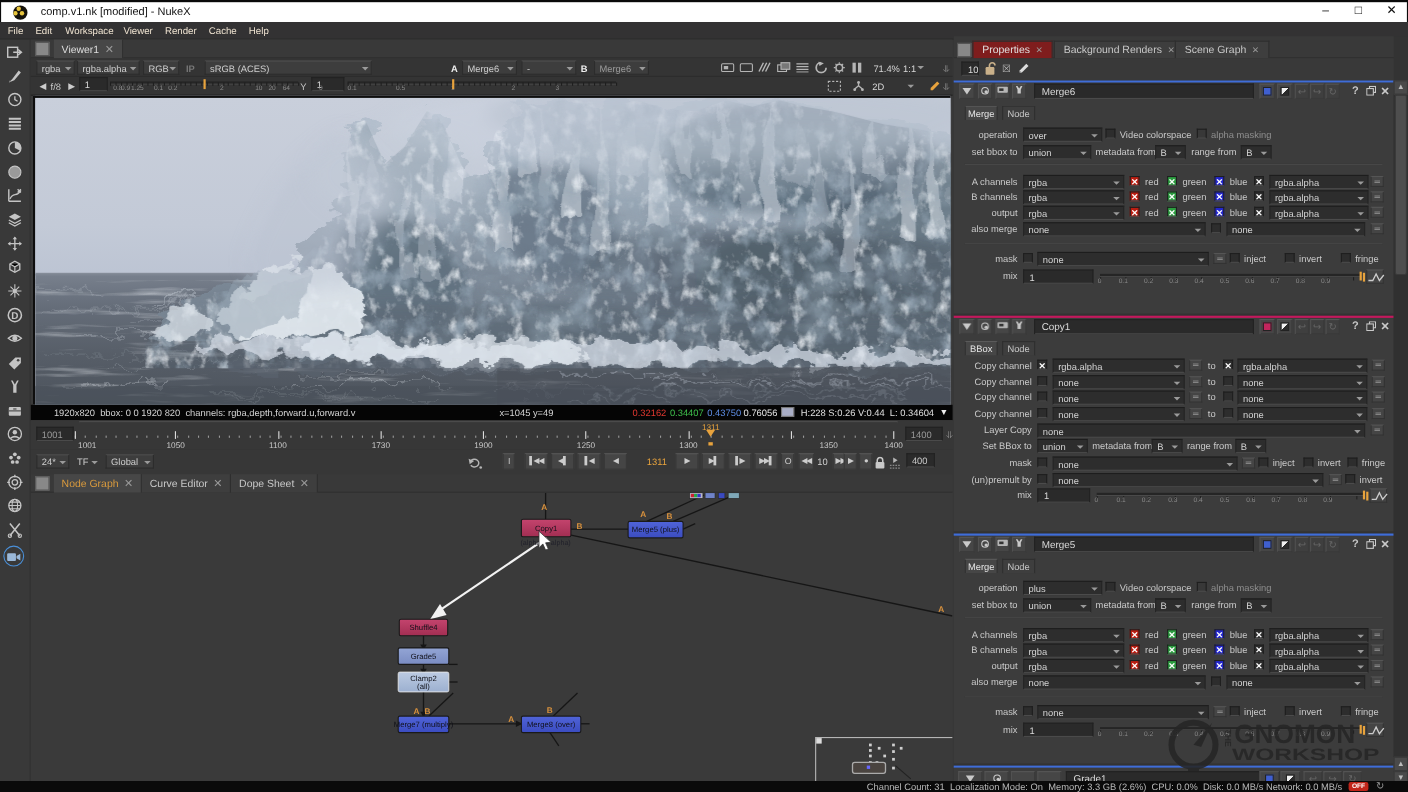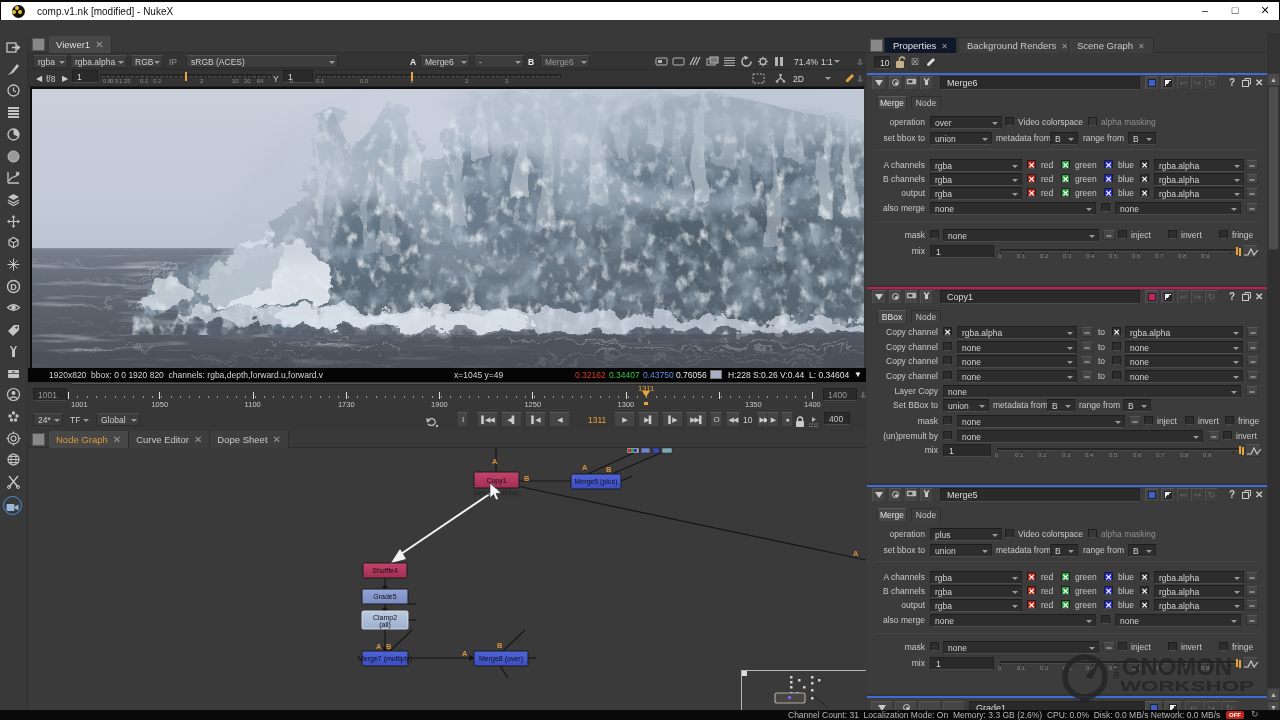--- a/index.html
+++ b/index.html
@@ -76,32 +76,35 @@
 .sg { position:absolute; left:0; right:0; top:3px; height:3px; background:#252525; border-bottom:1px solid #4a4a4a; }
 .st { position:absolute; top:6px; width:1px; height:3px; background:#1e1e1e; }
 .sl { position:absolute; top:7px; font-size:6px; color:#8a8a8a; font-style:normal; }
 .sh { position:absolute; right:0px; top:1px; width:2px; height:8px; background:#e8a33d; }
 .cvb { position:absolute; width:16px; height:13px; background:#454545; border:1px solid #333; border-top-color:#555; }
 .cvb:before { content:""; position:absolute; left:-4px; top:2px; width:2px; height:8px; background:#e8a33d; }
 .vscroll { position:absolute; left:400px; top:73px; width:13px; height:637px; background:#303030; }
 .vsb { position:absolute; left:0; width:13px; height:13px; background:#4a4a4a; border:1px solid #3a3a3a; color:#bbb; font-size:7px; text-align:center; line-height:12px; }
 .vst { position:absolute; left:1px; width:11px; background:#4e4e4e; border:1px solid #3a3a3a; border-radius:2px; }
 .rtab { position:absolute; top:37px; height:16px; padding:2px 8px 0 8px; font-size:9.5px; color:#c8c8c8; background:#3e3e3e; border:1px solid #2e2e2e; border-bottom:none; }
-.rtab.sel { background:#0f172a; color:#e2e2e2; }
+.rtab.sel { background:#7f1d1d; color:#e2e2e2; }
 .rtab .x { color:#999; font-size:8px; margin-left:5px; }
 </style>
 </head>
 <body>
 <div id="app">
   <div id="titlebar">
     <div id="ticon"></div>
     <div class="ttext">comp.v1.nk [modified] - NukeX</div>
     <div class="winbtn" style="left:1196px;">–</div>
     <div class="winbtn" style="left:1226px;">□</div>
     <div class="winbtn" style="left:1256px;">✕</div>
+  </div>
+  <div id="menubar">
+    <span style="margin-left:7px;">File</span><span style="margin-left:11px;">Edit</span><span style="margin-left:12px;">Workspace</span><span style="margin-left:9px;">Viewer</span><span style="margin-left:11px;">Render</span><span style="margin-left:11px;">Cache</span><span style="margin-left:11px;">Help</span>
   </div>
   <div id="ltool">
 
 <div style="position:absolute;left:6px;top:4px;"><svg width="15" height="15" viewBox="0 0 15 15">
           <rect x="1" y="3" width="9" height="9" fill="none" stroke="#c4c4c4" stroke-width="1.3"></rect>
           <path d="M6 7.5 H13 M10.5 5 L13.5 7.5 L10.5 10" stroke="#c4c4c4" stroke-width="1.3" fill="none"></path>
         </svg></div>
 <div style="position:absolute;left:6px;top:25.7px;"><svg width="15" height="15" viewBox="0 0 15 15">
           <path d="M2 13 L5 10 L11 2 L13 4 L7 11 Z" fill="#c4c4c4"></path>
           <path d="M2 13 L4 12 L3 11 Z" fill="#888"></path>

